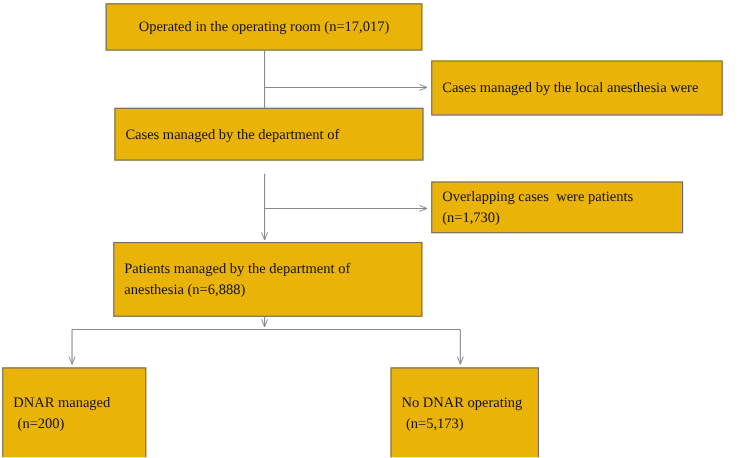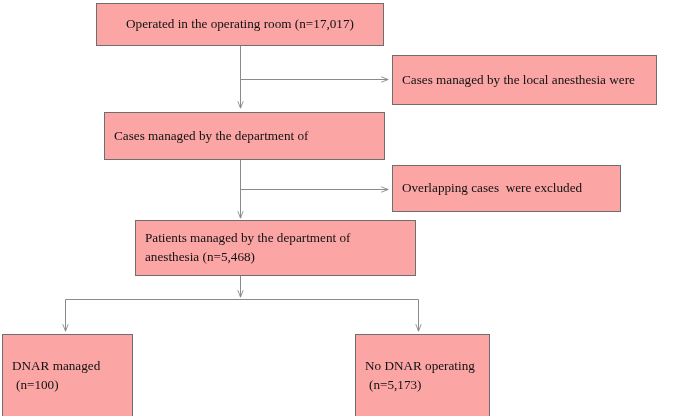--- a/index.html
+++ b/index.html
@@ -14,21 +14,21 @@
     height: 416px;
     background: #ffffff;
     overflow: hidden;
     font-family: "Liberation Serif", "DejaVu Serif", serif;
     color: #1a1a1a;
   }
   .box {
     position: absolute;
     box-sizing: border-box;
     border: 1px solid #6e6e6e;
-    background: #fca5a5;
+    background: #eab308;
     display: flex;
     flex-direction: column;
     justify-content: center;
     font-size: 13.2px;
     line-height: 1.42;
     color: #111111;
   }
   .box .line {
     white-space: pre;
     display: block;
@@ -73,36 +73,37 @@
   </svg>
 
   <div class="box center-text" style="left:96px; top:3px; width:288px; height:43px;">
     <span class="line">Operated in the operating room (n=17,017)</span>
   </div>
 
   <div class="box pad-left" style="left:392px; top:55px; width:265px; height:50px;">
     <span class="line">Cases managed by the local anesthesia were</span>
   </div>
 
-  <div class="box pad-left" style="left:104px; top:112px; width:281px; height:48px;">
+  <div class="box pad-left" style="left:104px; top:98px; width:281px; height:48px;">
     <span class="line">Cases managed by the department of</span>
   </div>
 
   <div class="box pad-left" style="left:392px; top:165px; width:229px; height:47px;">
-    <span class="line">Overlapping cases  were excluded</span>
+    <span class="line">Overlapping cases  were patients</span>
+    <span class="line">(n=1,730)</span>
   </div>
 
-  <div class="box pad-left" style="left:103px; top:220px; width:281px; height:56px;margin-left:32px;">
+  <div class="box pad-left" style="left:103px; top:220px; width:281px; height:68px;">
     <span class="line">Patients managed by the department of</span>
-    <span class="line">anesthesia (n=5,468)</span>
+    <span class="line">anesthesia (n=6,888)</span>
   </div>
 
   <div class="box pad-left indent-second" style="left:2px; top:334px; width:131px; height:84px;">
     <span class="line">DNAR managed</span>
-    <span class="line">(n=100)</span>
+    <span class="line">(n=200)</span>
   </div>
 
   <div class="box pad-left indent-second" style="left:355px; top:334px; width:135px; height:84px;">
     <span class="line">No DNAR operating</span>
     <span class="line">(n=5,173)</span>
   </div>
 
 </div>
 
 </body></html>

